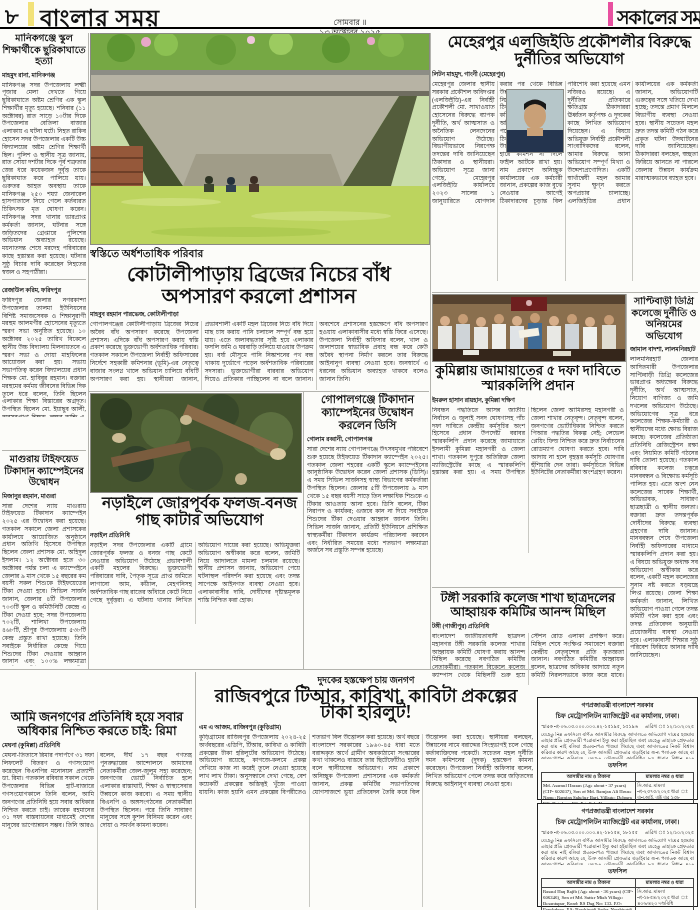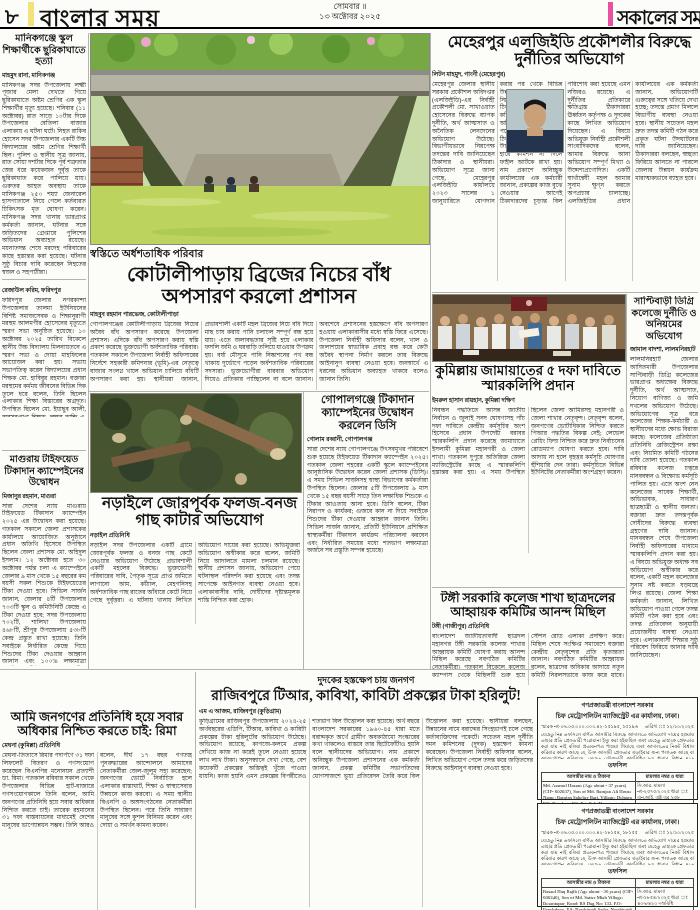--- a/index.html
+++ b/index.html
@@ -39,21 +39,21 @@
   .notice .foot{font-size:5.2px;font-weight:bold;text-align:center;margin-top:2px;}
 </style>
 </head>
 <body>
 
 <div class="page">
 
   <div class="abs pagenum" style="left:5px;top:1px;">৮</div>
   <div class="abs" style="left:28px;top:2px;width:6px;height:24px;background:#f2e27a;"></div>
   <div class="abs masthead-l" style="left:40px;top:0px;">বাংলার সময়</div>
-  <div class="abs dateline" style="left:280px;top:2px;width:140px;">
+  <div class="abs dateline" style="left:280px;top:18px;width:140px;">
     <div>সোমবার ॥</div>
     <div>১৩ অক্টোবর ২০২৫</div>
   </div>
   <div class="abs" style="left:608px;top:2px;width:5px;height:24px;background:#e850a0;"></div>
   <div class="abs masthead-r" style="left:617px;top:3px;">সকালের সময়</div>
   <div class="headrule"></div>
 
   <div class="vr" style="left:88px;top:33px;height:636px;"></div>
   <div class="vr" style="left:430px;top:33px;height:636px;"></div>
   <div class="vr" style="left:303px;top:392px;height:277px;"></div>
@@ -218,21 +218,21 @@
   </section>
 
   <section class="abs" style="left:2px;top:710px;width:190px;height:234px;overflow:hidden;font-family:Liberation Serif, serif;">
     <div class="h-md2">আমি জনগণের প্রতিনিধি হয়ে সবার অধিকার নিশ্চিত করতে চাই: রিমা</div>
     <div class="byline">মেঘনা (কুমিল্লা) প্রতিনিধি</div>
     <div class="body-txt cols2" style="height:186px;">মেঘনা-তিতাসে রিমার পদার্পণে ৩১ দফা লিফলেট বিতরণ ও গণসংযোগ করেছেন বিএনপির মনোনয়ন প্রত্যাশী ডা. রিমা। গতকাল রবিবার সকাল থেকে উপজেলার বিভিন্ন হাট-বাজারে গণসংযোগকালে তিনি বলেন, আমি জনগণের প্রতিনিধি হয়ে সবার অধিকার নিশ্চিত করতে চাই। তারেক রহমানের ৩১ দফা বাস্তবায়নের মাধ্যমেই দেশের মানুষের ভাগ্যোন্নয়ন সম্ভব। তিনি আরও বলেন, দীর্ঘ ১৭ বছর গণতন্ত্র পুনরুদ্ধারের আন্দোলনে আমাদের নেতাকর্মীরা জেল-জুলুম সহ্য করেছেন; জনগণের ভোটে নির্বাচিত হলে এলাকার রাস্তাঘাট, শিক্ষা ও স্বাস্থ্যসেবার উন্নয়নে কাজ করবো। এ সময় স্থানীয় বিএনপি ও অঙ্গসংগঠনের নেতাকর্মীরা উপস্থিত ছিলেন। পরে তিনি সাধারণ মানুষের সঙ্গে কুশল বিনিময় করেন এবং দোয়া ও সমর্থন কামনা করেন।</div>
   </section>
 
   <section class="abs" style="left:199px;top:673px;width:334px;height:234px;overflow:hidden;">
     <div class="kicker-sm">দুদকের হস্তক্ষেপ চায় জনগণ</div>
-    <div class="h-md" style="font-size:14px;line-height:16px;">রাজিবপুরে টিআর, কাবিখা, কাবিটা প্রকল্পের টাকা হরিলুট!</div>
+    <div class="h-md" style="font-size:18px;line-height:16px;">রাজিবপুরে টিআর, কাবিখা, কাবিটা প্রকল্পের টাকা হরিলুট!</div>
     <div class="byline">এম এ আজম, রাজিবপুর (কুড়িগ্রাম)</div>
     <div class="body-txt cols3" style="height:190px;">কুড়িগ্রামের রাজিবপুর উপজেলায় ২০২৪-২৫ অর্থবছরের এডিপি, টিআর, কাবিখা ও কাবিটা প্রকল্পের টাকা হরিলুটের অভিযোগ উঠেছে। অভিযোগ রয়েছে, কাগজে-কলমে প্রকল্প দেখিয়ে কাজ না করেই তুলে নেওয়া হয়েছে লাখ লাখ টাকা। অনুসন্ধানে দেখা গেছে, বেশ কয়েকটি প্রকল্পের অস্তিত্বই খুঁজে পাওয়া যায়নি। কাজ হয়নি এমন প্রকল্পের বিপরীতেও শতভাগ বিল উত্তোলন করা হয়েছে। অর্থ বছরে বাংলাদেশ সরকারের ১৯৬০-৪৫ ধারা মতে বরাদ্দকৃত অর্থে গ্রামীণ অবকাঠামো সংস্কারের কথা থাকলেও বাস্তবে তার ছিটেফোঁটাও হয়নি বলে স্থানীয়দের অভিযোগ। নাম প্রকাশে অনিচ্ছুক উপজেলা প্রশাসনের এক কর্মকর্তা জানান, প্রকল্প কমিটির সভাপতিদের যোগসাজশে ভুয়া প্রতিবেদন তৈরি করে বিল উত্তোলন করা হয়েছে। স্থানীয়রা বলছেন, উন্নয়নের নামে বরাদ্দের সিংহভাগই চলে গেছে কর্তাব্যক্তিদের পকেটে। সচেতন মহল দুর্নীতি দমন কমিশনের (দুদক) হস্তক্ষেপ কামনা করেছেন। উপজেলা নির্বাহী অফিসার বলেন, লিখিত অভিযোগ পেলে তদন্ত করে জড়িতদের বিরুদ্ধে আইনানুগ ব্যবস্থা নেওয়া হবে।</div>
   </section>
 
   <div class="notice" style="left:537px;top:697px;width:161px;height:103px;">
     <div class="gov">গণপ্রজাতন্ত্রী বাংলাদেশ সরকার</div>
     <div class="office">চিফ মেট্রোপলিটন ম্যাজিস্ট্রেট এর কার্যালয়, ঢাকা।</div>
     <div class="refrow">
       <span>স্মারক নং-০৬.০৩.০০০.০০০.৪২-১৫১৯৫, ১৫১৯৬</span>
       <span>তারিখ ঃ ১২/১০/২০২৫</span>

